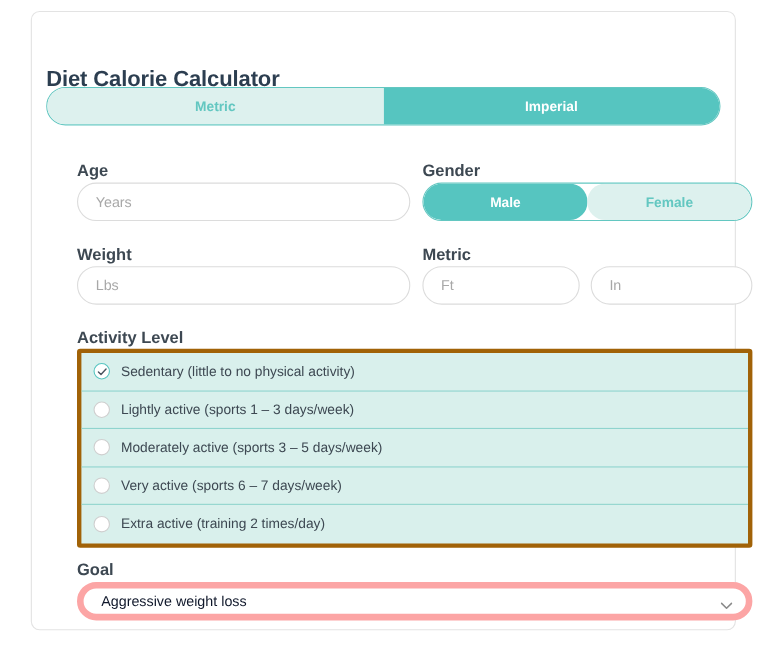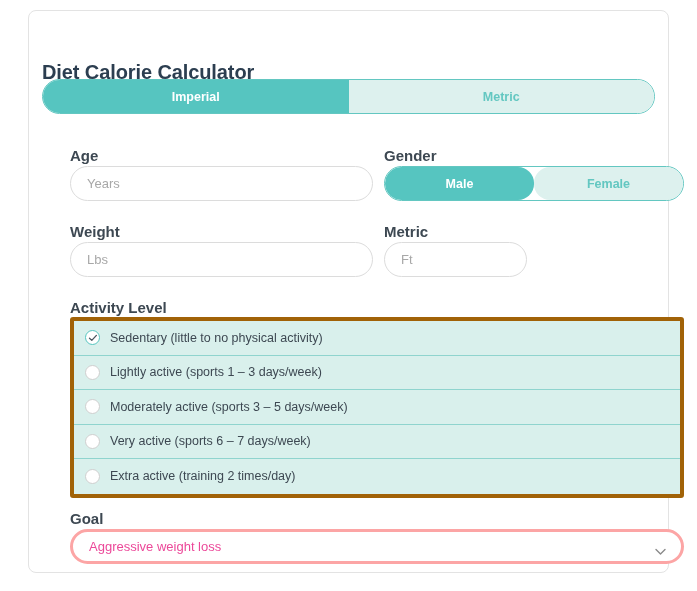--- a/index.html
+++ b/index.html
@@ -140,25 +140,25 @@
   
   .lbl-goal { left: 41px; top: 499px; }
   .goal-select-wrap {
     position: absolute;
     left: 41px; top: 518px;
     width: 614px; height: 35px;
   }
   .goal-select {
     width: 100%; height: 100%;
     background: #ffffff;
-    border: 3px solid #fca5a5;
+    border: 6px solid #fca5a5;
     border-radius: 18px;
     padding: 0 16px;
     font-size: 13px;
-    color: #ec4899;
+    color: #0f172a;
     font-family: "Liberation Sans", sans-serif;
     appearance: none;
     -webkit-appearance: none;
     outline: none;
     cursor: pointer;
   }
   .goal-chevron {
     position: absolute;
     right: 18px; top: 13px;
     pointer-events: none;
@@ -166,25 +166,25 @@
   }
 </style>
 </head>
 <body>
 
 <div class="card">
 
   <div class="card-title">Diet Calorie Calculator</div>
 
   <div class="unit-toggle">
+    <div class="unit-seg seg-off">
+      <span>Metric</span>
+    </div>
     <div class="unit-seg seg-on">
       <span>Imperial</span>
-    </div>
-    <div class="unit-seg seg-off">
-      <span>Metric</span>
     </div>
   </div>
 
   <div class="field-label lbl-age">Age</div>
   <input class="pill-input inp-age" type="text" placeholder="Years" style="">
 
   <div class="field-label lbl-gender">Gender</div>
   <div class="gender-toggle">
     <div class="gender-seg seg-on">
       <span>Male</span>
@@ -192,20 +192,21 @@
     <div class="gender-seg seg-off">
       <span>Female</span>
     </div>
   </div>
 
   <div class="field-label lbl-weight">Weight</div>
   <input class="pill-input inp-weight" type="text" placeholder="Lbs" style="">
 
   <div class="field-label lbl-height">Metric</div>
   <input class="pill-input inp-ft" type="text" placeholder="Ft" style="">
+  <input class="pill-input inp-in" type="text" placeholder="In" style="">
 
   <div class="field-label lbl-activity">Activity Level</div>
   <div class="activity-list">
 
     <div class="activity-row">
       <span class="radio checked">
         <svg width="10" height="10" viewBox="0 0 10 10">
             <path d="M1.5 5.2 L3.8 7.4 L8.4 2.4" fill="none" stroke="#4a5560" stroke-width="1.3" stroke-linecap="round" stroke-linejoin="round"></path>
           </svg>
       </span>

